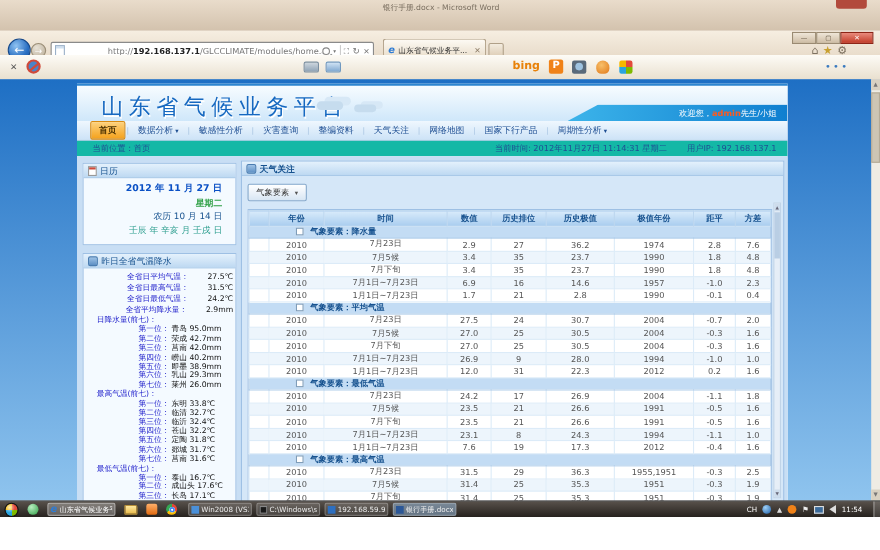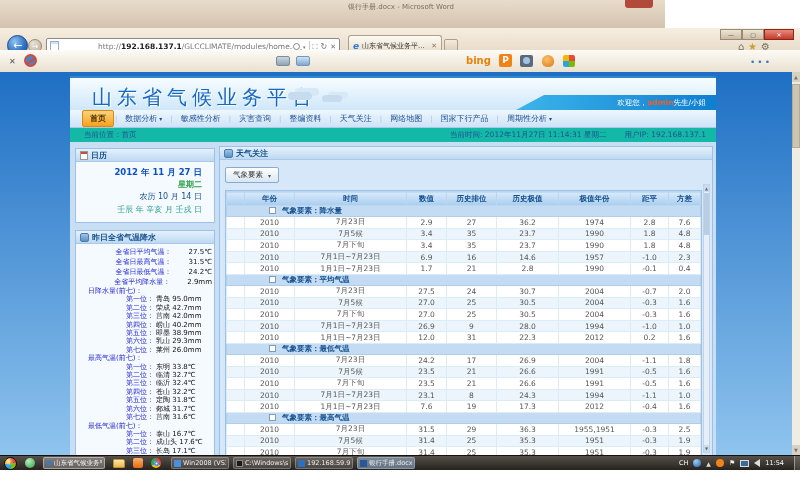--- a/index.html
+++ b/index.html
@@ -1,21 +1,21 @@
 <!DOCTYPE html>
 <html><head>
 <meta charset="utf-8">
 <style>
   html,body{margin:0;padding:0;}
   body{width:800px;height:500px;position:relative;overflow:hidden;background:#fff;
        font-family:"DejaVu Sans","Liberation Sans",sans-serif;}
   *{box-sizing:border-box;}
 
   
-  #desktop-strip{position:absolute;left:0;top:0;width:665px;height:28px;
+  #desktop-strip{position:absolute;left:0;top:0;width:800px;height:28px;
     background:linear-gradient(180deg,#e9dccb,#d3c2ad);}
   .bg-win-title{position:absolute;left:348px;top:2px;font-size:7px;color:#7a6f60;}
   .bg-win-close{position:absolute;right:12px;top:0;width:28px;height:8px;background:#b24a3c;
     border-radius:0 0 3px 3px;}
 
   
   #chrome{position:absolute;left:0;top:28px;width:800px;height:44px;
     background:linear-gradient(180deg,#f6eee1,#ddccb7);border-bottom:1px solid #b8a78f;}
   .win-btns{position:absolute;right:6px;top:1px;display:flex;}
   .win-btn{width:22px;height:11px;background:linear-gradient(#efe6d8,#cdbca4);border:1px solid #9a8a72;
@@ -110,21 +110,21 @@
   #infobar .right{display:flex;gap:18px;}
 
   
   #content{position:absolute;left:0;top:64px;width:100%;height:315px;background:#c8def4;}
 
   
   #sidebar{position:absolute;left:5px;top:6px;width:140px;bottom:0;}
   .panel{border:1px solid #9ec0e4;background:#f4faff;margin-bottom:7px;}
   .panel-header{height:13px;background:linear-gradient(180deg,#e4f1fc,#bed9f2);
     border-bottom:1px solid #a9c9e8;display:flex;align-items:center;padding-left:4px;gap:3px;}
-  .panel-header .title{font-size:8px;font-weight:bold;color:#17528f;text-align:center;}
+  .panel-header .title{font-size:8px;font-weight:normal;color:#17528f;text-align:center;}
   .cal-ico{width:8px;height:9px;background:#fff;border:1px solid #999;box-shadow:inset 0 2px 0 #d04a3a;}
   .sun-ico{width:9px;height:9px;border-radius:2px;background:linear-gradient(#9fc3e6,#5d8fc4);border:1px solid #4a7cb0;}
   #calendar-body{padding:4px 12px 6px 4px;text-align:right;line-height:12.5px;}
   #cal-date{font-size:8.5px;color:#0a50c5;font-weight:bold;}
   #cal-weekday{font-size:8px;color:#2fa046;font-weight:bold;}
   #cal-lunar{font-size:8px;color:#17528f;}
   #cal-ganzhi{font-size:8px;color:#2c9e8e;}
   #weather-body{padding:3px 2px 4px 0;}
   .stat-row{display:flex;line-height:10px;justify-content:flex-end;}
   .stat-label{width:78px;padding-left:5px;font-size:7px;color:#2222cc;white-space:nowrap;}

